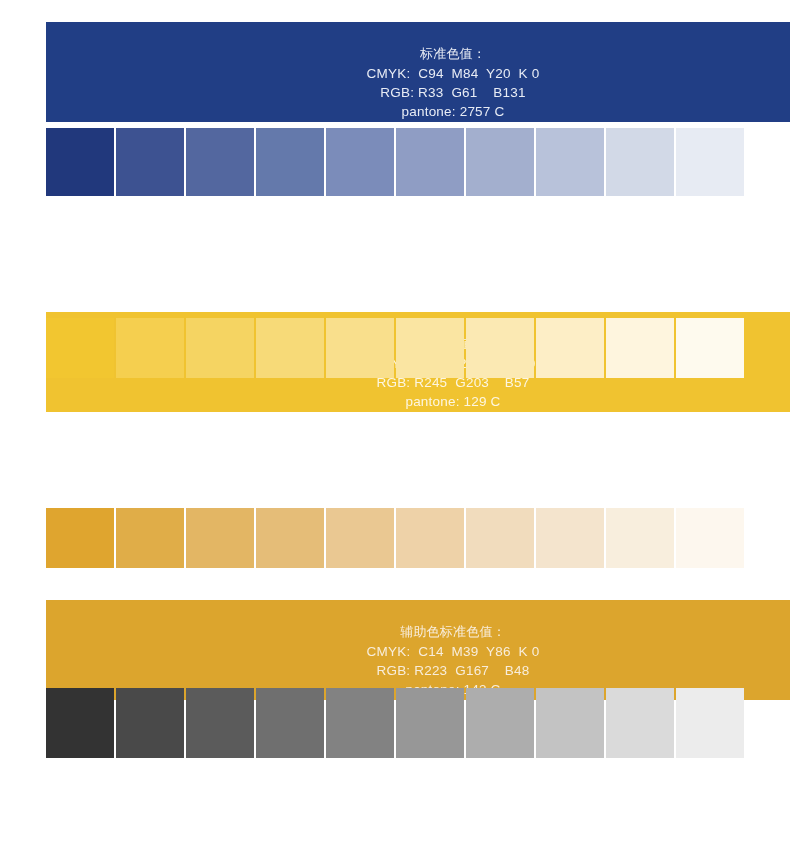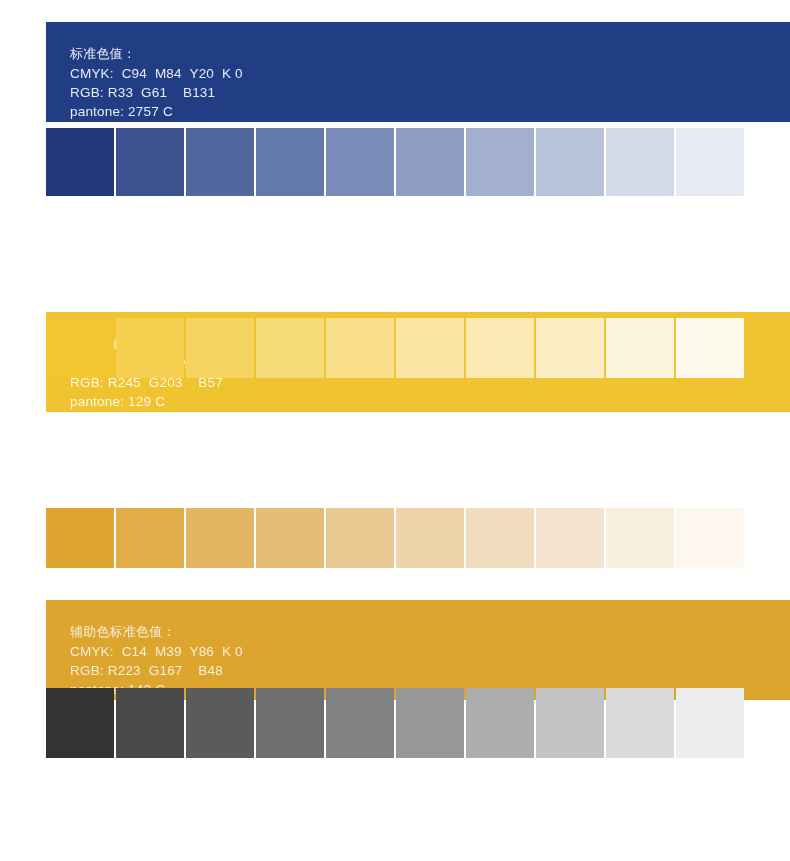--- a/index.html
+++ b/index.html
@@ -11,20 +11,21 @@
     height: 861px;
     background: #ffffff;
     font-family: "Liberation Sans", "DejaVu Sans", sans-serif;
     overflow: hidden;
   }
 
   #sheet {
     position: relative;
     width: 790px;
     height: 861px;
+    text-align: center;
   }
 
   .color-section {
     position: absolute;
     left: 46px;
     width: 698px;
   }
 
   .swatch-header {
     position: relative;

